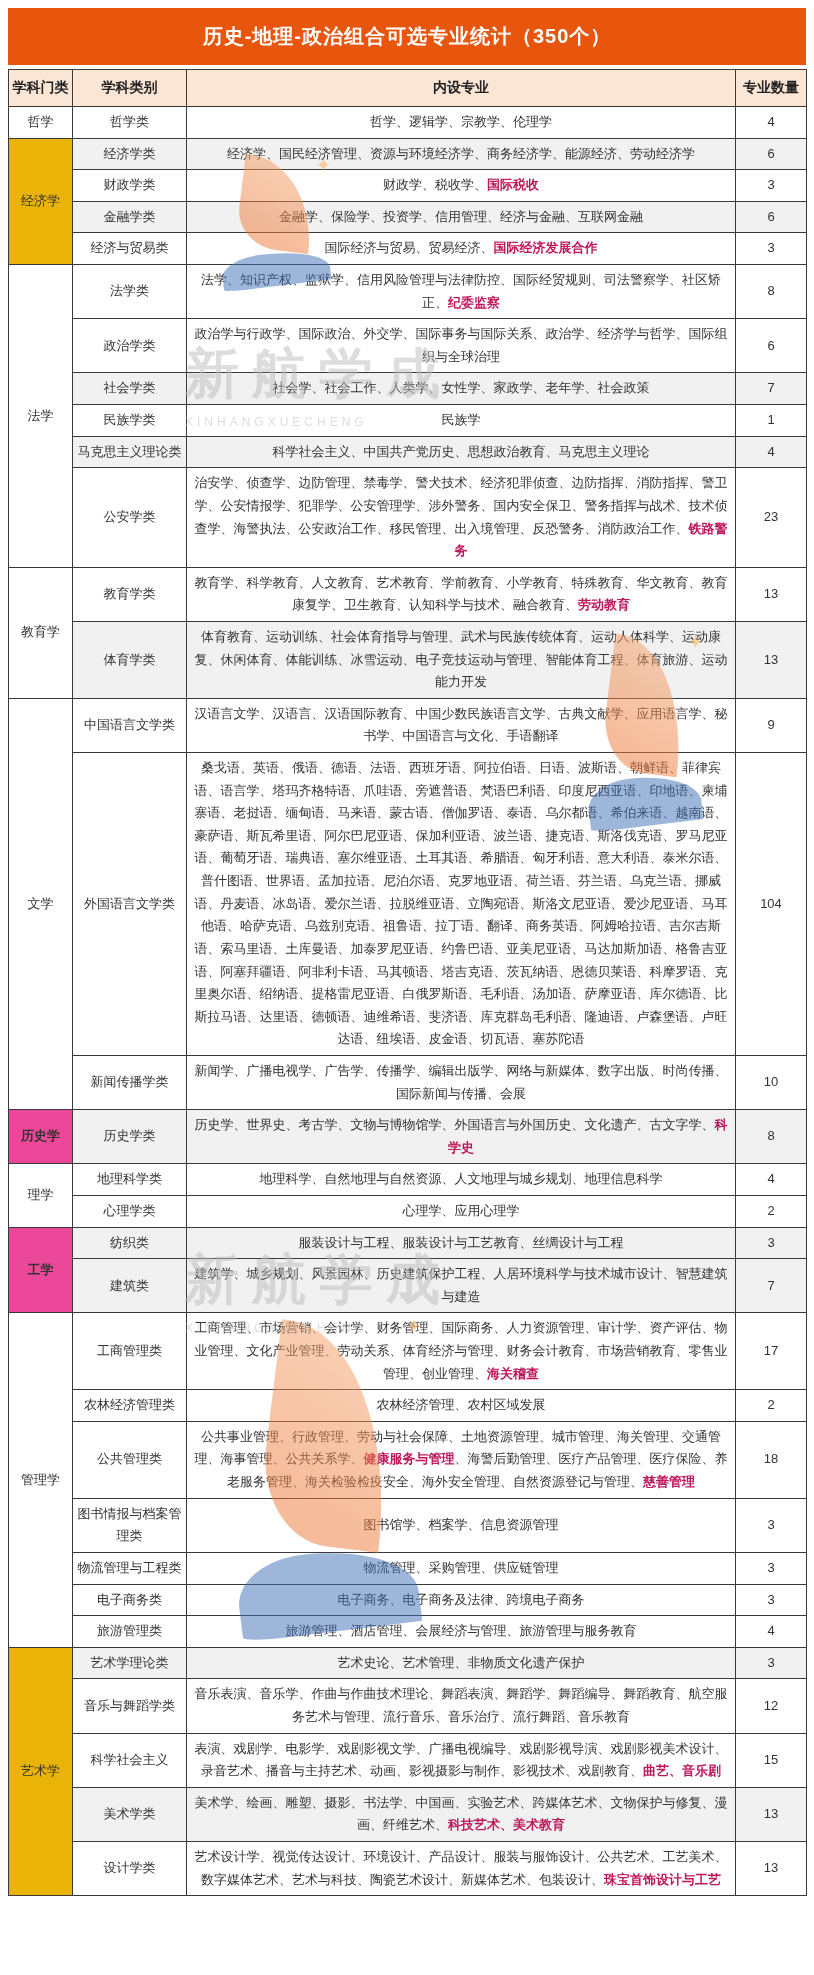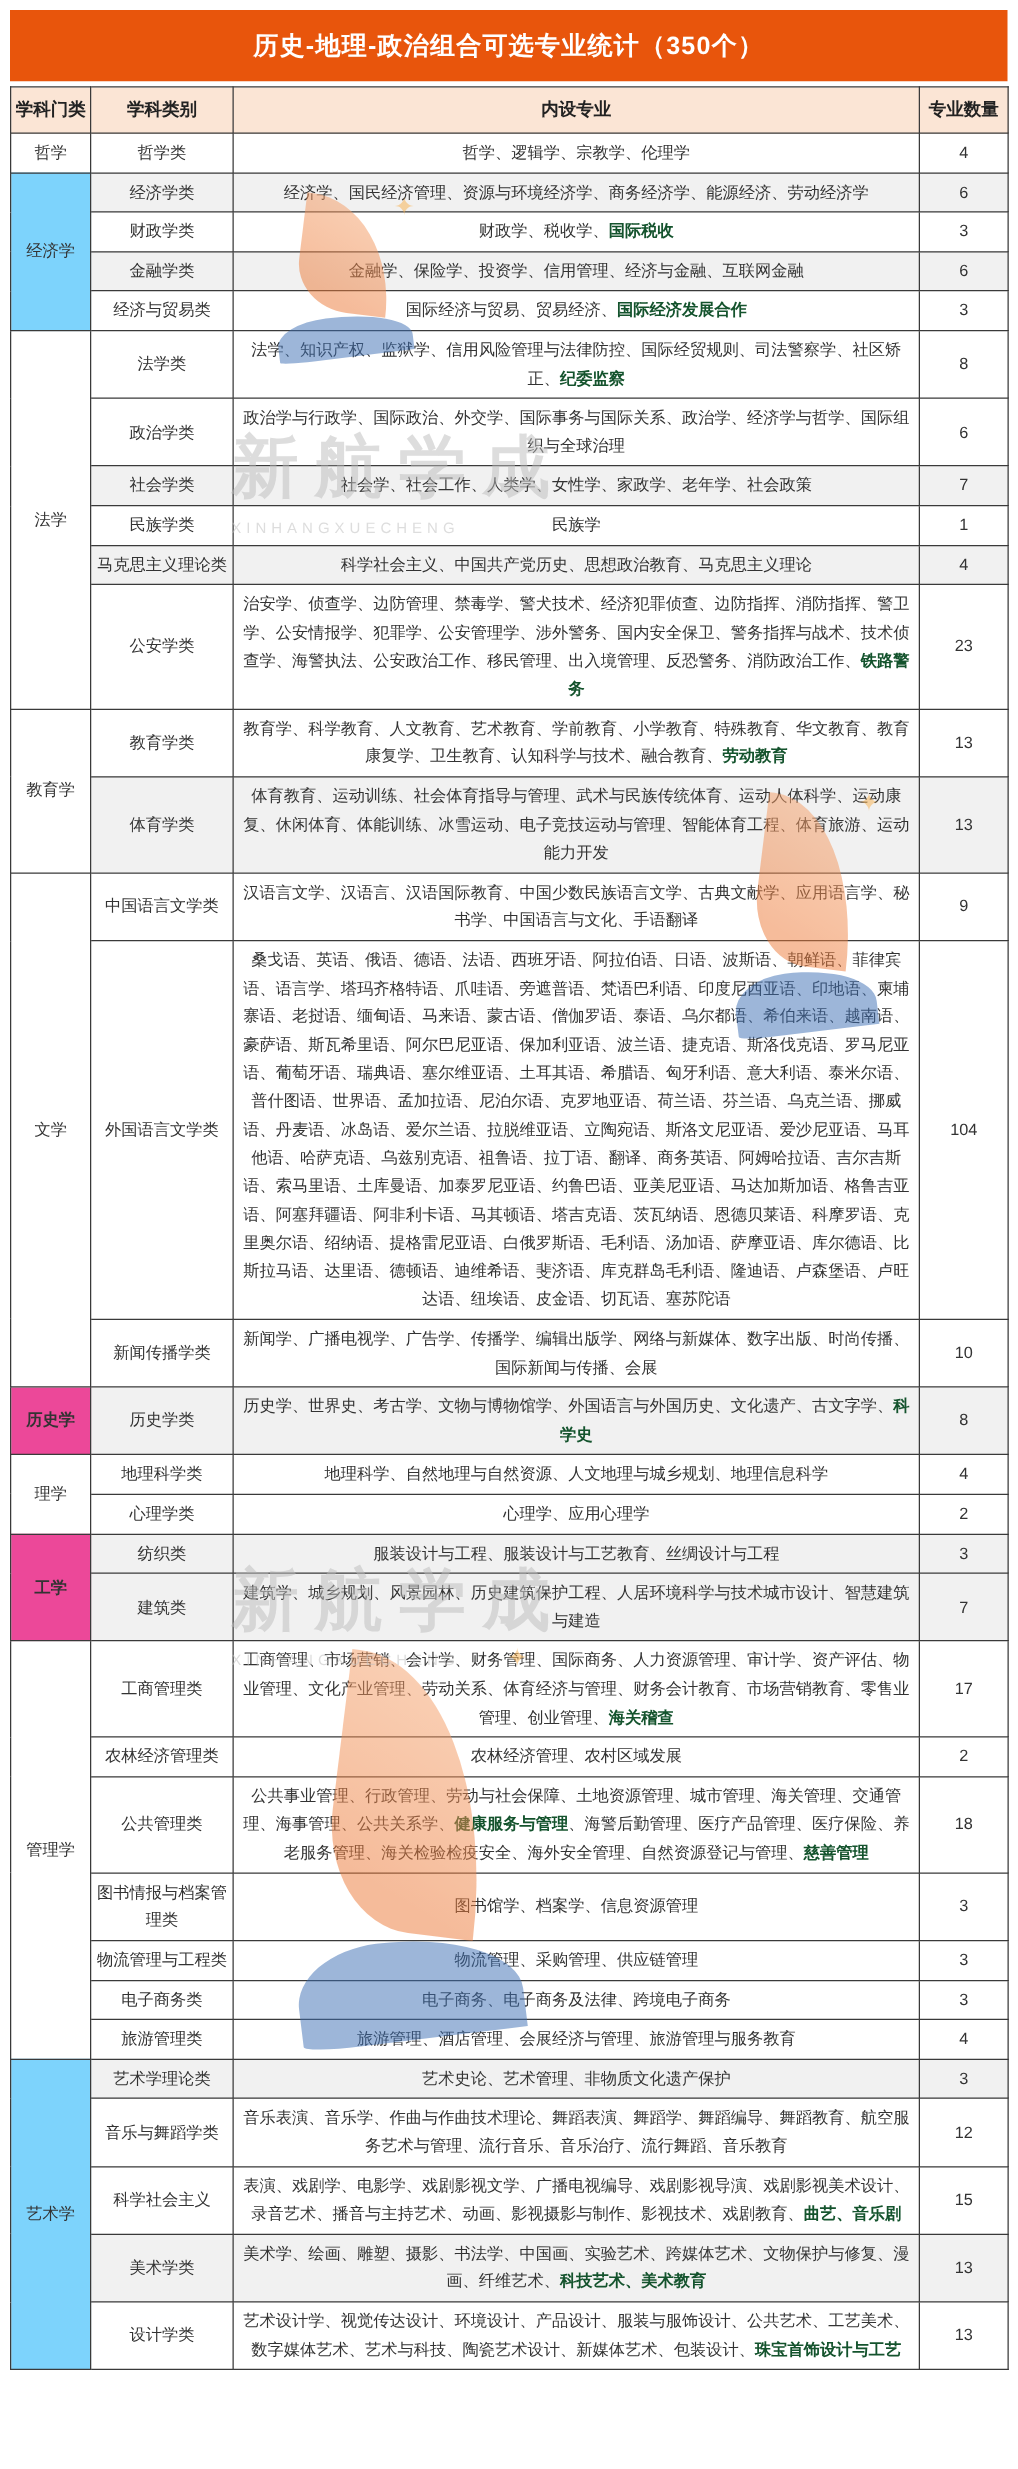--- a/index.html
+++ b/index.html
@@ -14,23 +14,23 @@
   table.majors { border-collapse:collapse; table-layout:fixed; width:798px; margin-top:4px; }
   table.majors th, table.majors td {
     border:1px solid #3a3a3a; text-align:center; vertical-align:middle;
     word-break:break-all; overflow-wrap:anywhere;
   }
   thead th { background:#FBE5D5; color:#222; font-size:14px; font-weight:bold; padding:9px 2px; }
   td { font-size:13px; color:#333; line-height:1.74; padding:4px 3px; background:#fff; }
   td.majors-cell { padding:4px 7px; }
   td.cat-cell, td.type-cell { font-size:13px; }
   tr.shaded td { background:#F1F1F1; }
-  tr.shaded td.cat-cell { background:#7dd3fc; }
+  tr.shaded td.cat-cell { background:#eab308; }
   td.cat-cell.shadedcat, tr.shaded td.cat-cell.shadedcat { background:#ec4899;font-weight:bold; }
-  .red { color:#14532d; font-weight:bold; }
+  .red { color:#be185d; font-weight:bold; }
 
   
   .wm { position:absolute; pointer-events:none; z-index:3; text-align:left; }
   .wm-cn { font-size:54px; font-weight:bold; color:#BDBDBD; letter-spacing:13px; opacity:.5; white-space:nowrap; }
   .wm-en { font-size:12px; color:#C2C2C2; letter-spacing:4px; opacity:.55; margin-top:4px; white-space:nowrap; }
   .wm-text1 { top:338px; left:185px; }
   .wm-text2 { top:1244px; left:185px; }
 
   .logo { position:absolute; pointer-events:none; z-index:2; opacity:.5; }
   .logo .sail { position:absolute; left:16%; top:0; width:66%; height:72%;

